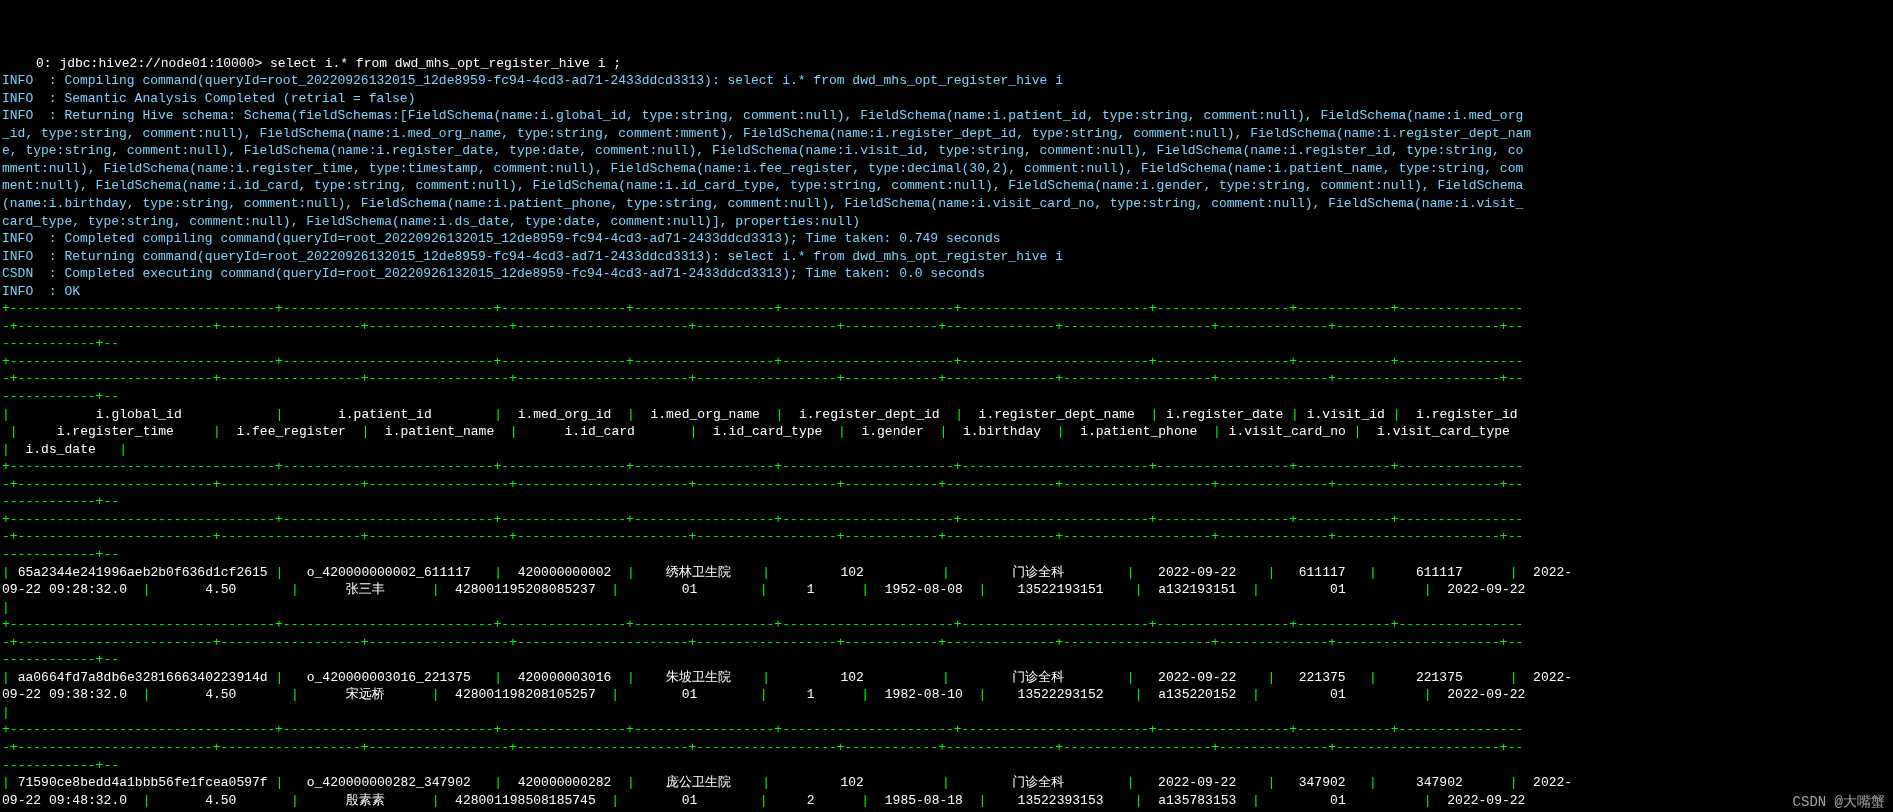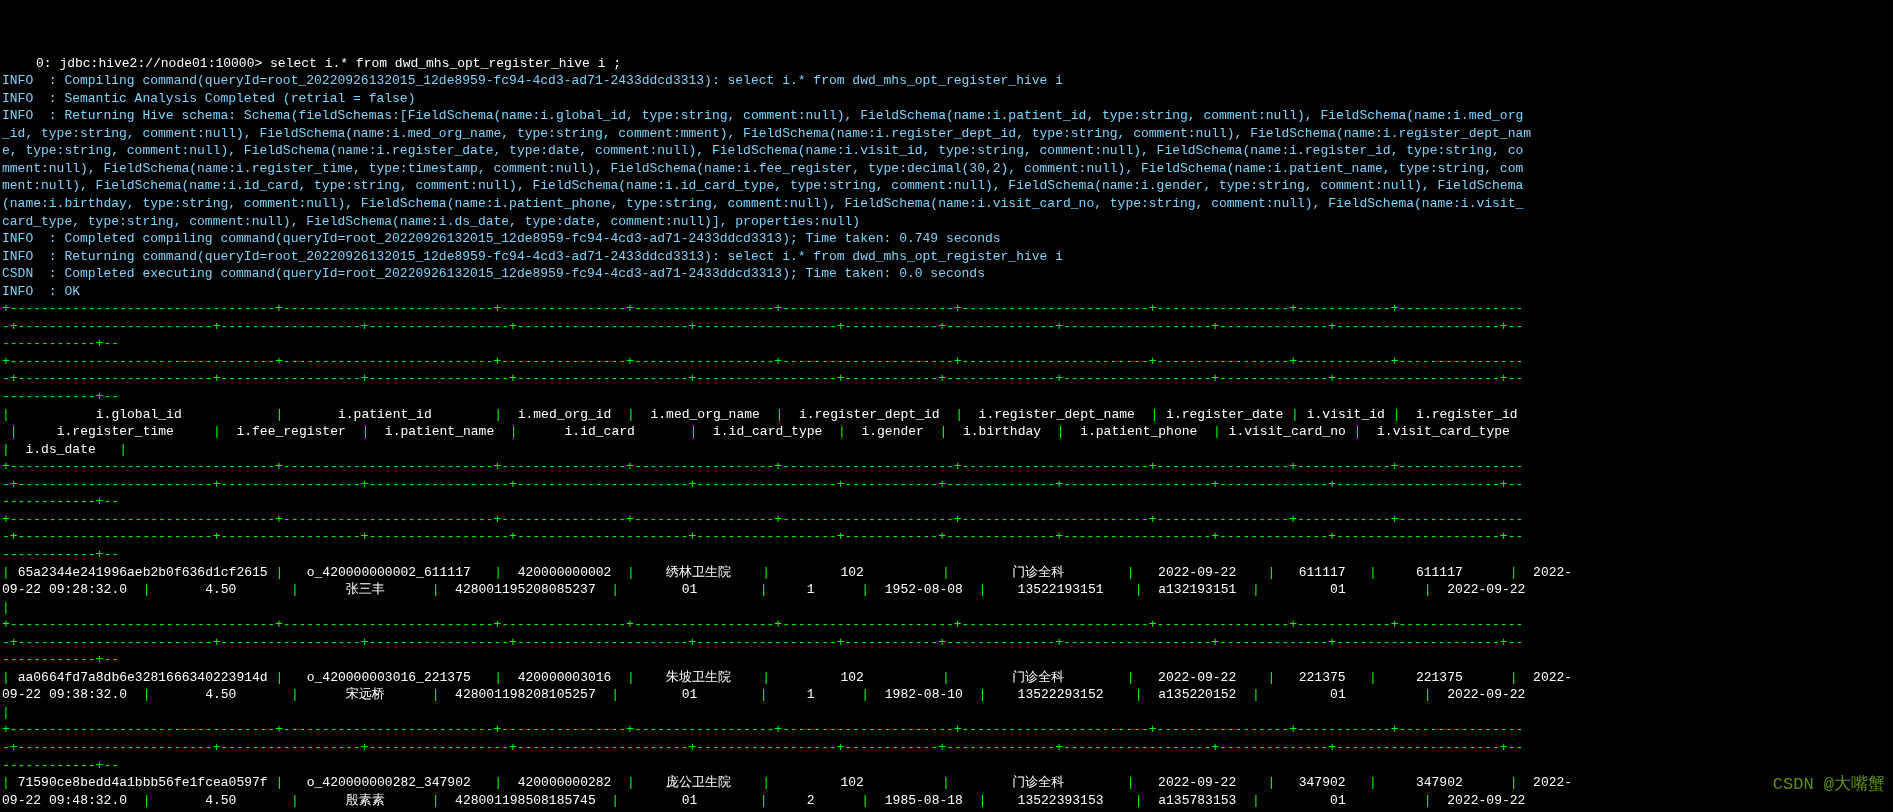--- a/index.html
+++ b/index.html
@@ -14,23 +14,23 @@
     overflow-x: hidden;
   }
   .prompt { color: #fff; margin-left: 34px; }
   .info-line { color: #7dd3fc; margin-top: 33px; }
   .sep { color: #00ff00; }
   .pipe { color: #00ff00; }
   .cell { color: #fff; }
   .watermark {
     position: fixed;
     right: 8px;
-    bottom: 15px;
-    color: #84cc16;
-    font-size: 17px;
+    bottom: 0;
+    color: #e5e5e5;
+    font-size: 14px;
     opacity: 0.7;
   }
 </style>
 </head>
 <body>
 
 
 <div id="out"><span class="prompt">0: jdbc:hive2://node01:10000&gt; select i.* from dwd_mhs_opt_register_hive i ;</span>
 <span class="info-line">INFO  : Compiling command(queryId=root_20220926132015_12de8959-fc94-4cd3-ad71-2433ddcd3313): select i.* from dwd_mhs_opt_register_hive i</span>
 <span class="info-line">INFO  : Semantic Analysis Completed (retrial = false)</span>

